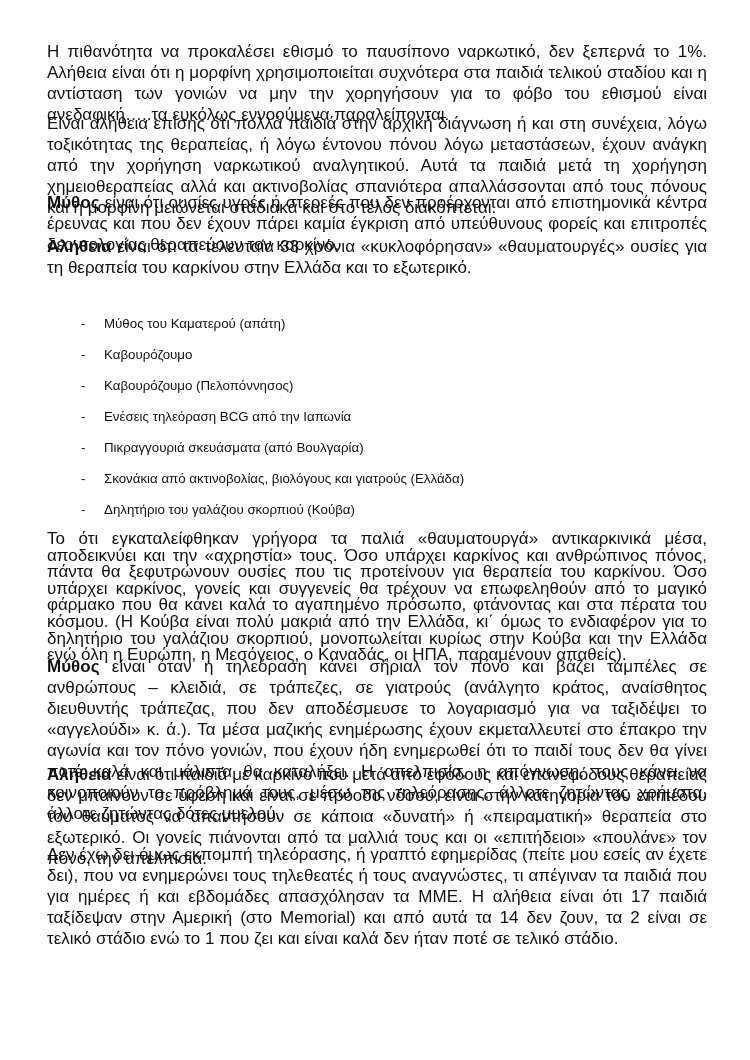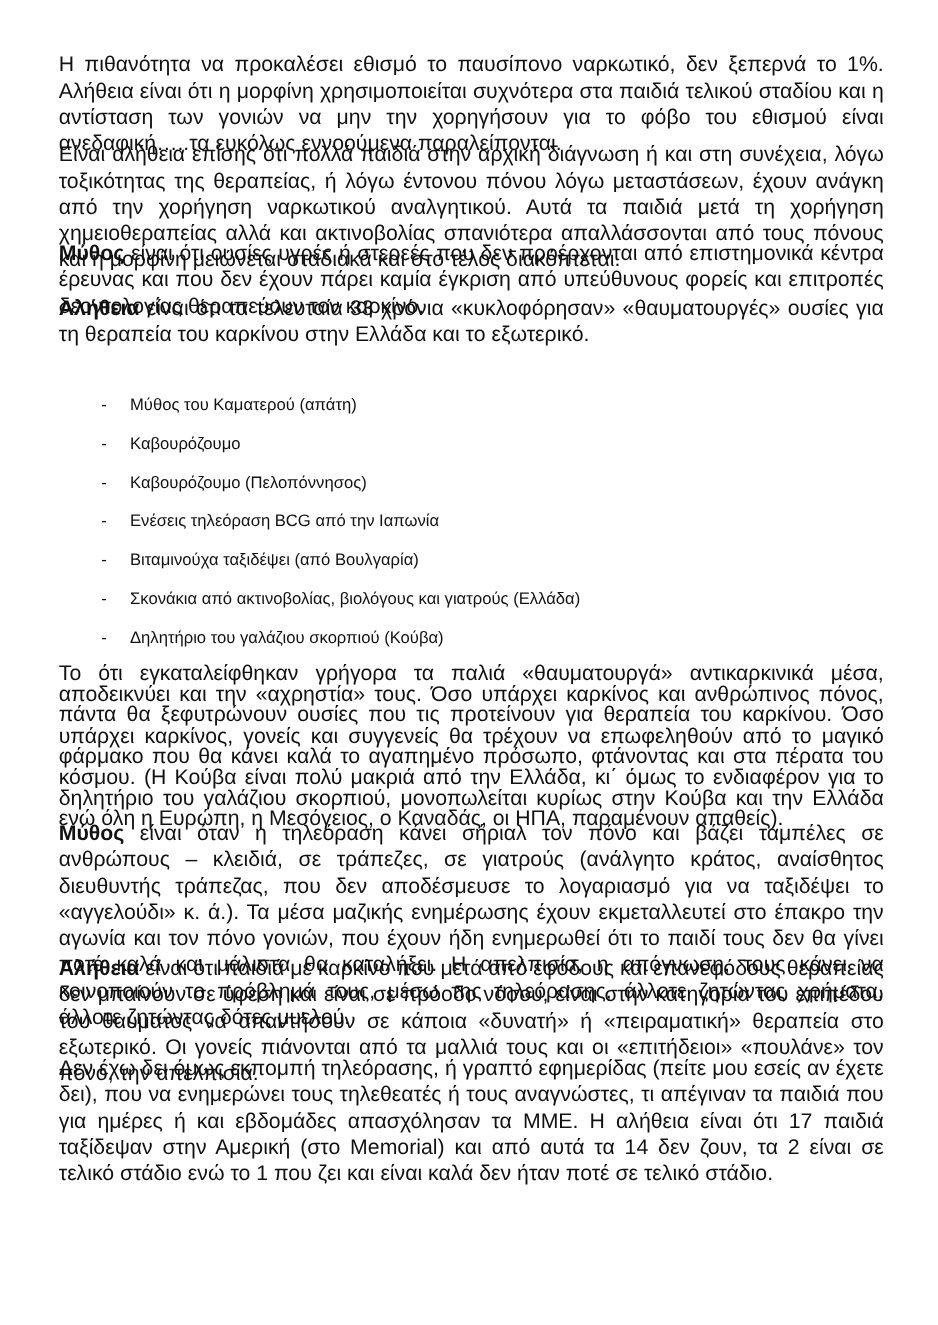--- a/index.html
+++ b/index.html
@@ -42,21 +42,21 @@
     <li>
         <span class="dash">-</span>
         <span class="txt">Καβουρόζουμο (Πελοπόννησος)</span>
       </li>
     <li>
         <span class="dash">-</span>
         <span class="txt">Ενέσεις τηλεόραση BCG από την Ιαπωνία</span>
       </li>
     <li>
         <span class="dash">-</span>
-        <span class="txt">Βιταμινούχα ταξιδέψει (από Βουλγαρία)</span>
+        <span class="txt">Πικραγγουριά σκευάσματα (από Βουλγαρία)</span>
       </li>
     <li>
         <span class="dash">-</span>
         <span class="txt">Σκονάκια από ακτινοβολίας, βιολόγους και γιατρούς (Ελλάδα)</span>
       </li>
     <li>
         <span class="dash">-</span>
         <span class="txt">Δηλητήριο του γαλάζιου σκορπιού (Κούβα)</span>
       </li>
   </ul>

